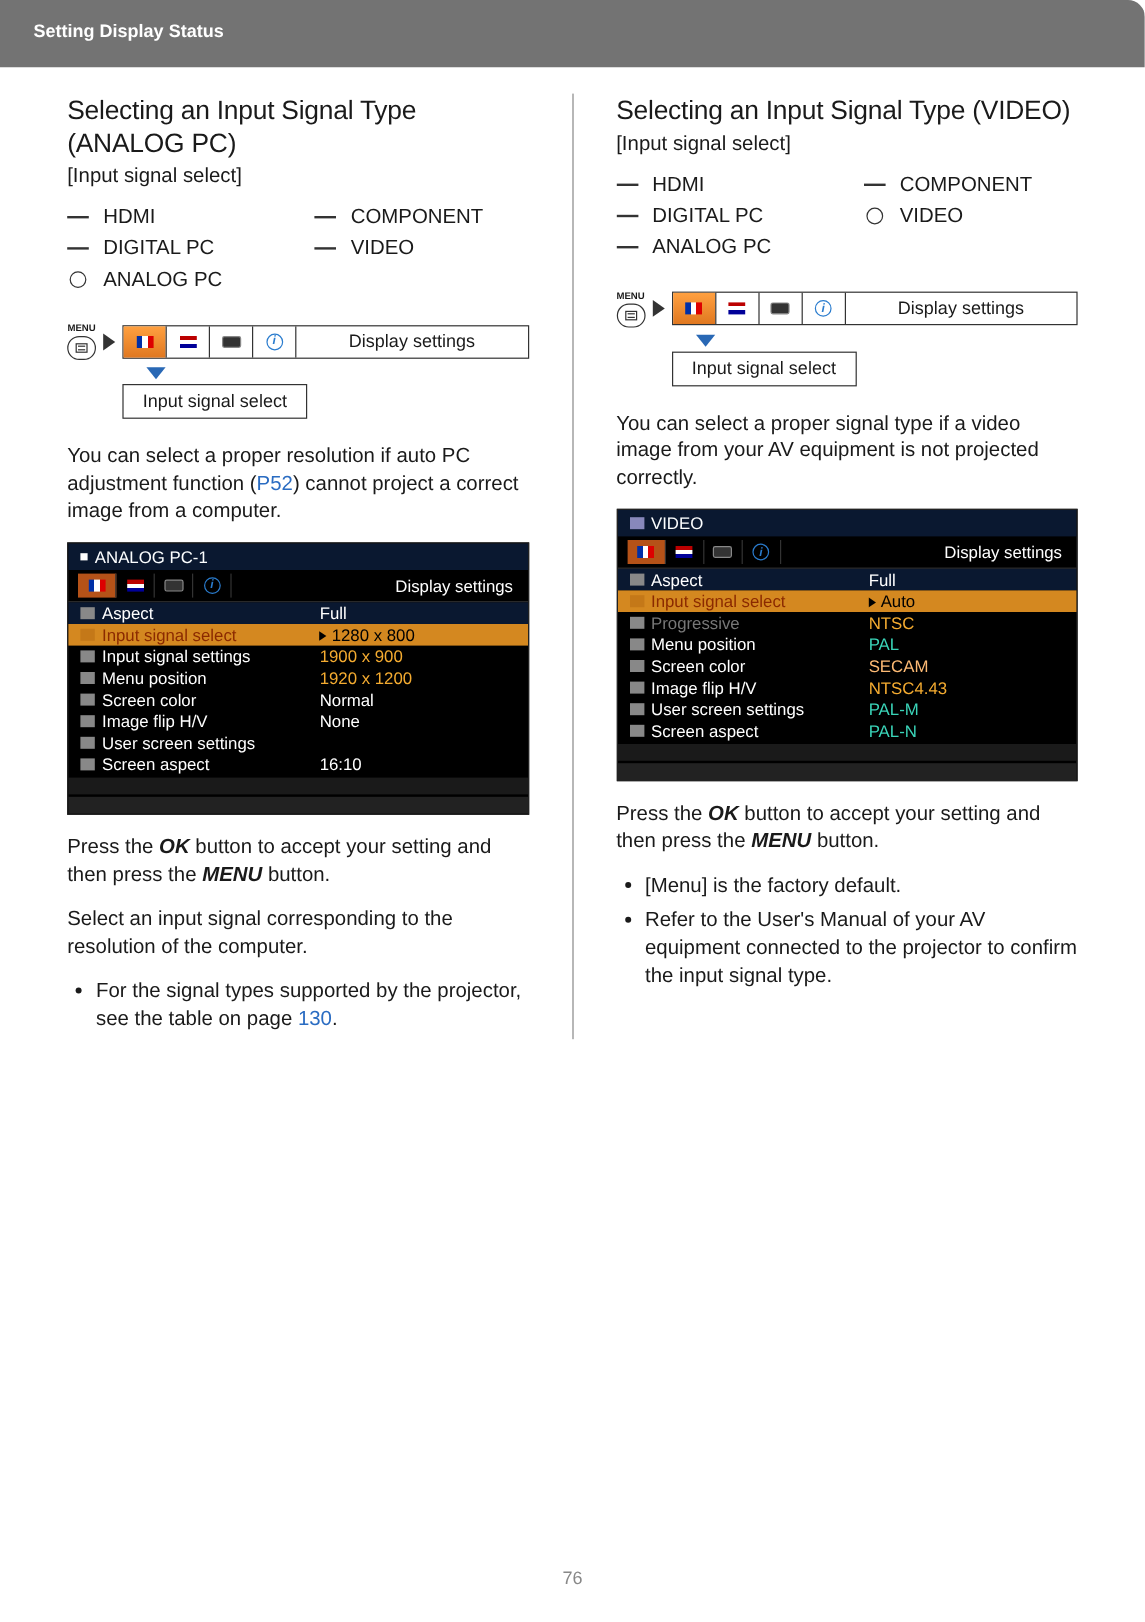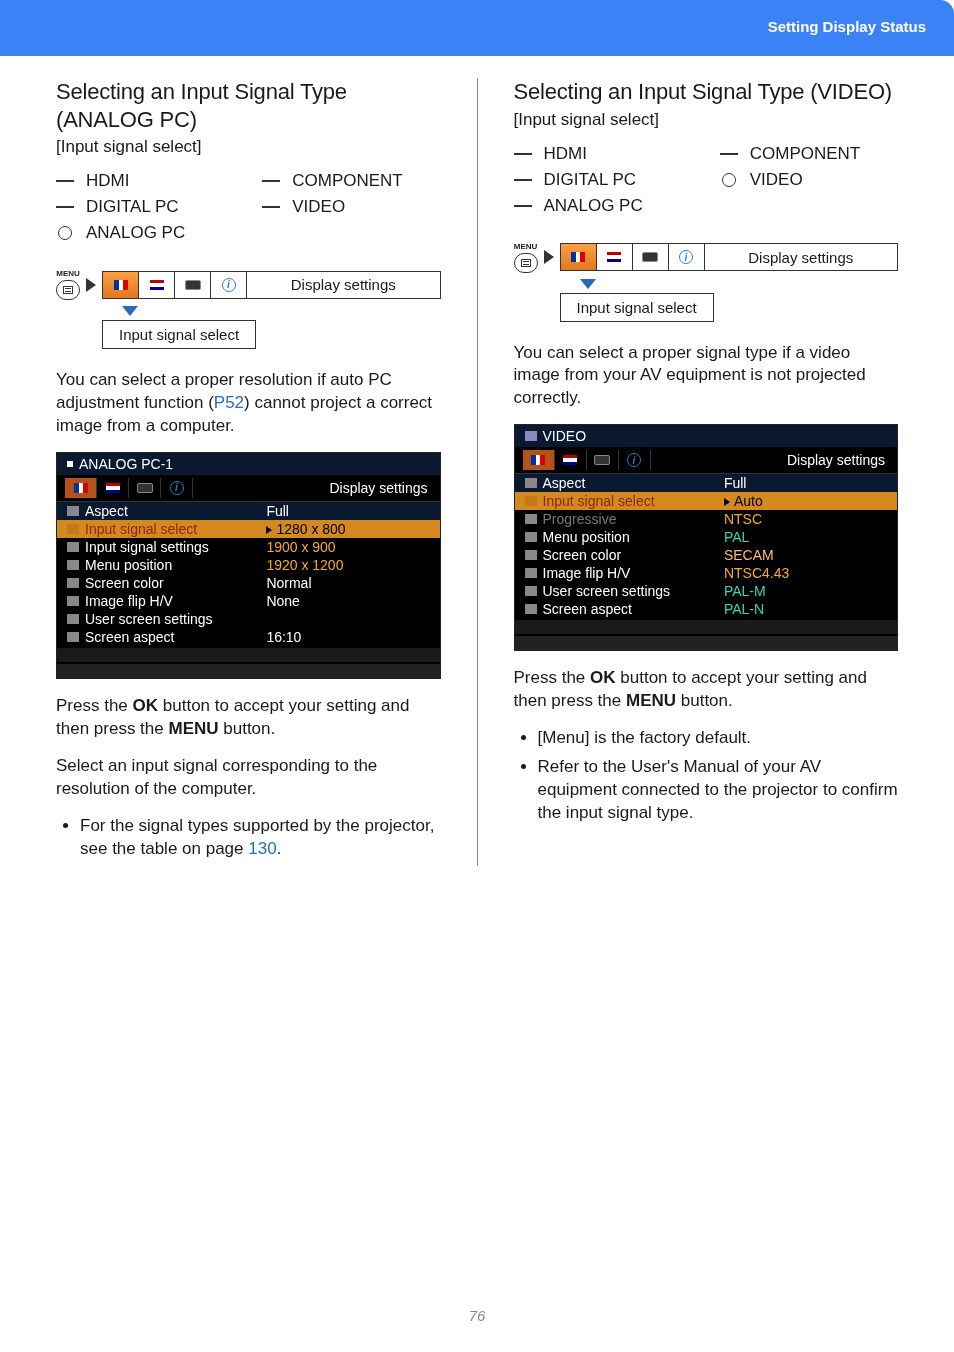--- a/index.html
+++ b/index.html
@@ -6,25 +6,24 @@
     body {
       font-family: Helvetica, Arial, sans-serif;
       width: 954px;
       height: 1352px;
       background: #fff;
       color: #1a1a1a;
       position: relative;
     }
     .page-container { padding: 0 56px; }
     .header-bar {
-      background: #3b82f6;
+      background: #737373;
       border-radius: 0 14px 0 0;
       padding: 18px 28px 20px;
       margin-bottom: 22px;
-      text-align: right;
     }
     .header-text { color: #fff; font-size: 15px; font-weight: bold; }
     .columns { display: flex; gap: 32px; }
     .col { flex: 1; }
     .divider { width: 1px; background: #888; margin: 0 4px; }
     h2.section-title { font-size: 22px; font-weight: 500; line-height: 1.25; margin-bottom: 4px; letter-spacing: -0.2px; }
     .subtitle { font-size: 17px; margin-bottom: 14px; }
     .signal-grid { display: flex; gap: 28px; margin-bottom: 20px; font-size: 17px; }
     .signal-col { flex: 1; }
     .signal-item { display: flex; align-items: center; gap: 12px; margin-bottom: 6px; }
@@ -61,22 +60,22 @@
     .osd-row .lbl { flex: 0 0 55%; display:flex; align-items:center; gap:6px; }
     .osd-row .val { flex: 1; }
     .osd-row.hl { background: #d48820; color: #000; }
     .osd-row.dark { background: #0a1830; }
     .osd-footer { background: #1a1a1a; height:14px; margin-top:2px; }
     .osd-footer2 { background: #222; height:14px; margin-top:2px; }
     .tiny-tri { display:inline-block; width:0; height:0; border-top:4px solid transparent; border-bottom:4px solid transparent; border-left:6px solid currentColor; margin-right:4px; }
     .mini-icon { width:12px; height:10px; background:#888; flex-shrink:0; }
     ul.bullets { list-style: disc; padding-left: 24px; font-size: 17px; line-height: 1.35; }
     ul.bullets li { margin-bottom: 6px; }
-    .bold { font-weight: bold; }
-    .page-num { position: absolute; bottom: 28px; left: 0; right: 0; text-align: center; font-size: 15px; color: #888; font-style: italic; }
+    .bold { font-weight: bold; font-style: italic; }
+    .page-num { position: absolute; bottom: 28px; left: 0; right: 0; text-align: center; font-size: 15px; color: #888; }
   </style>
 </head>
 <body>
 
 <div class="header-bar">
   <span class="header-text">Setting Display Status</span>
 </div>
 
 <div class="page-container">
   <div class="columns">

